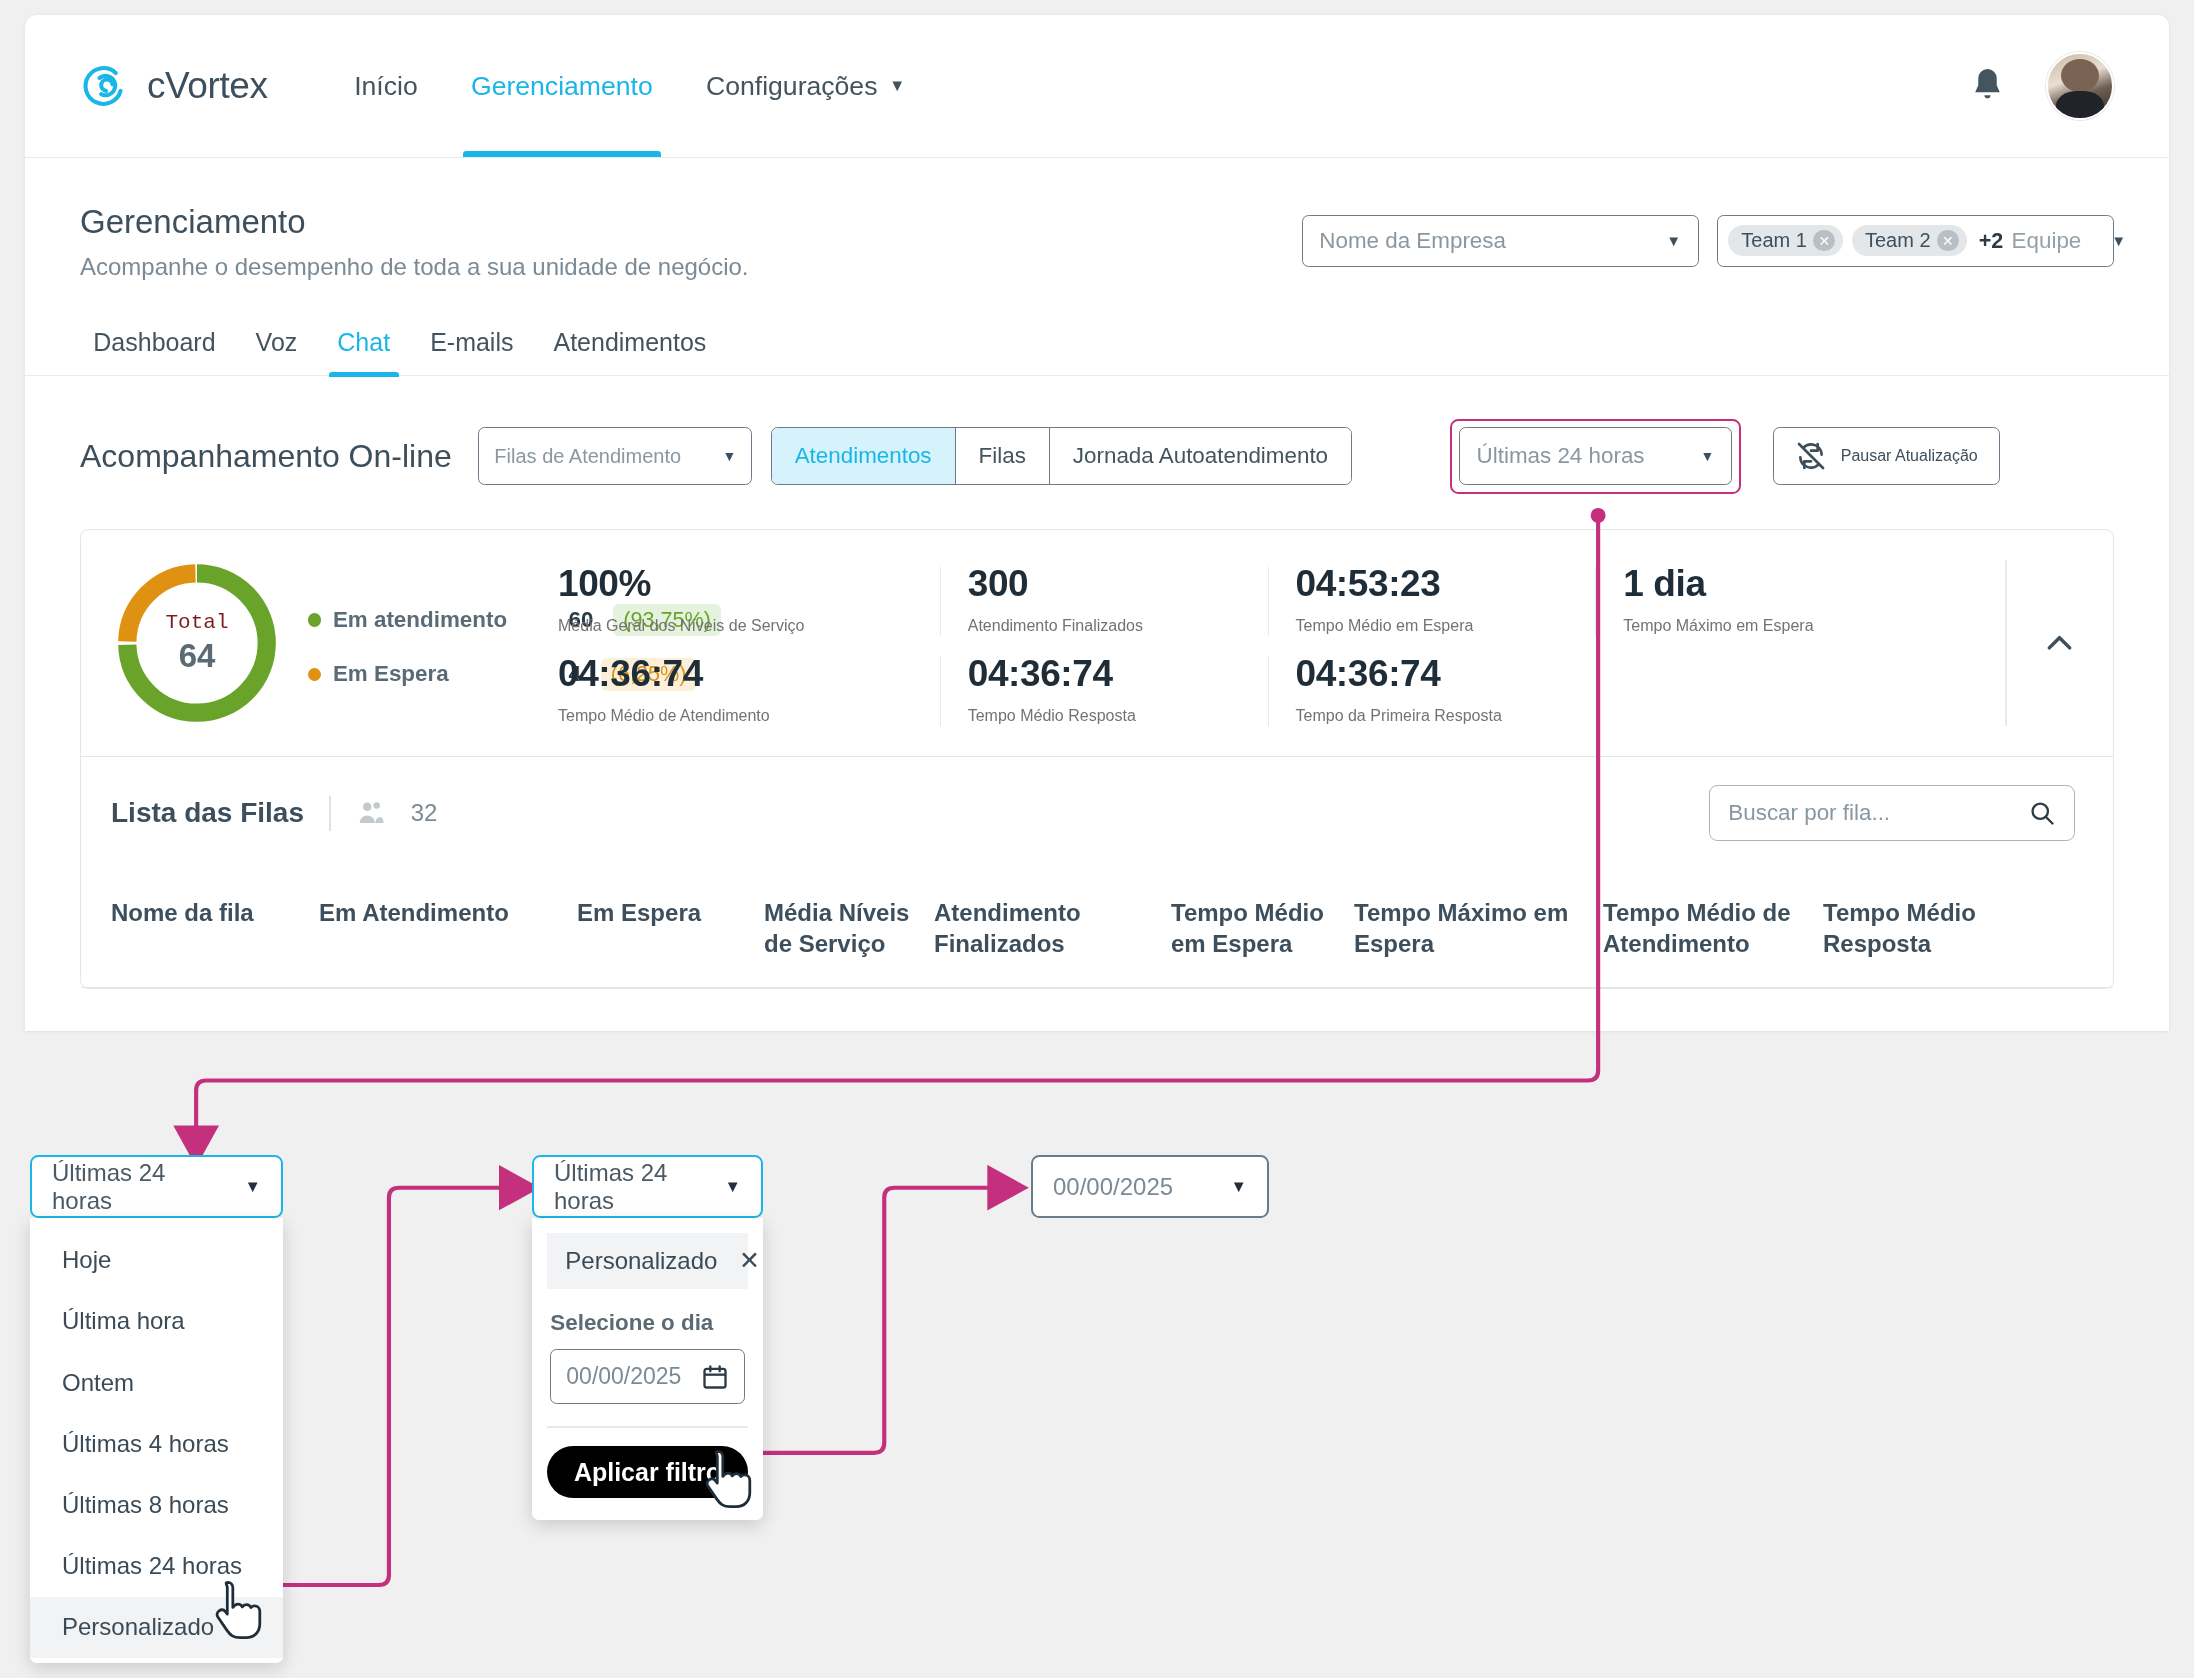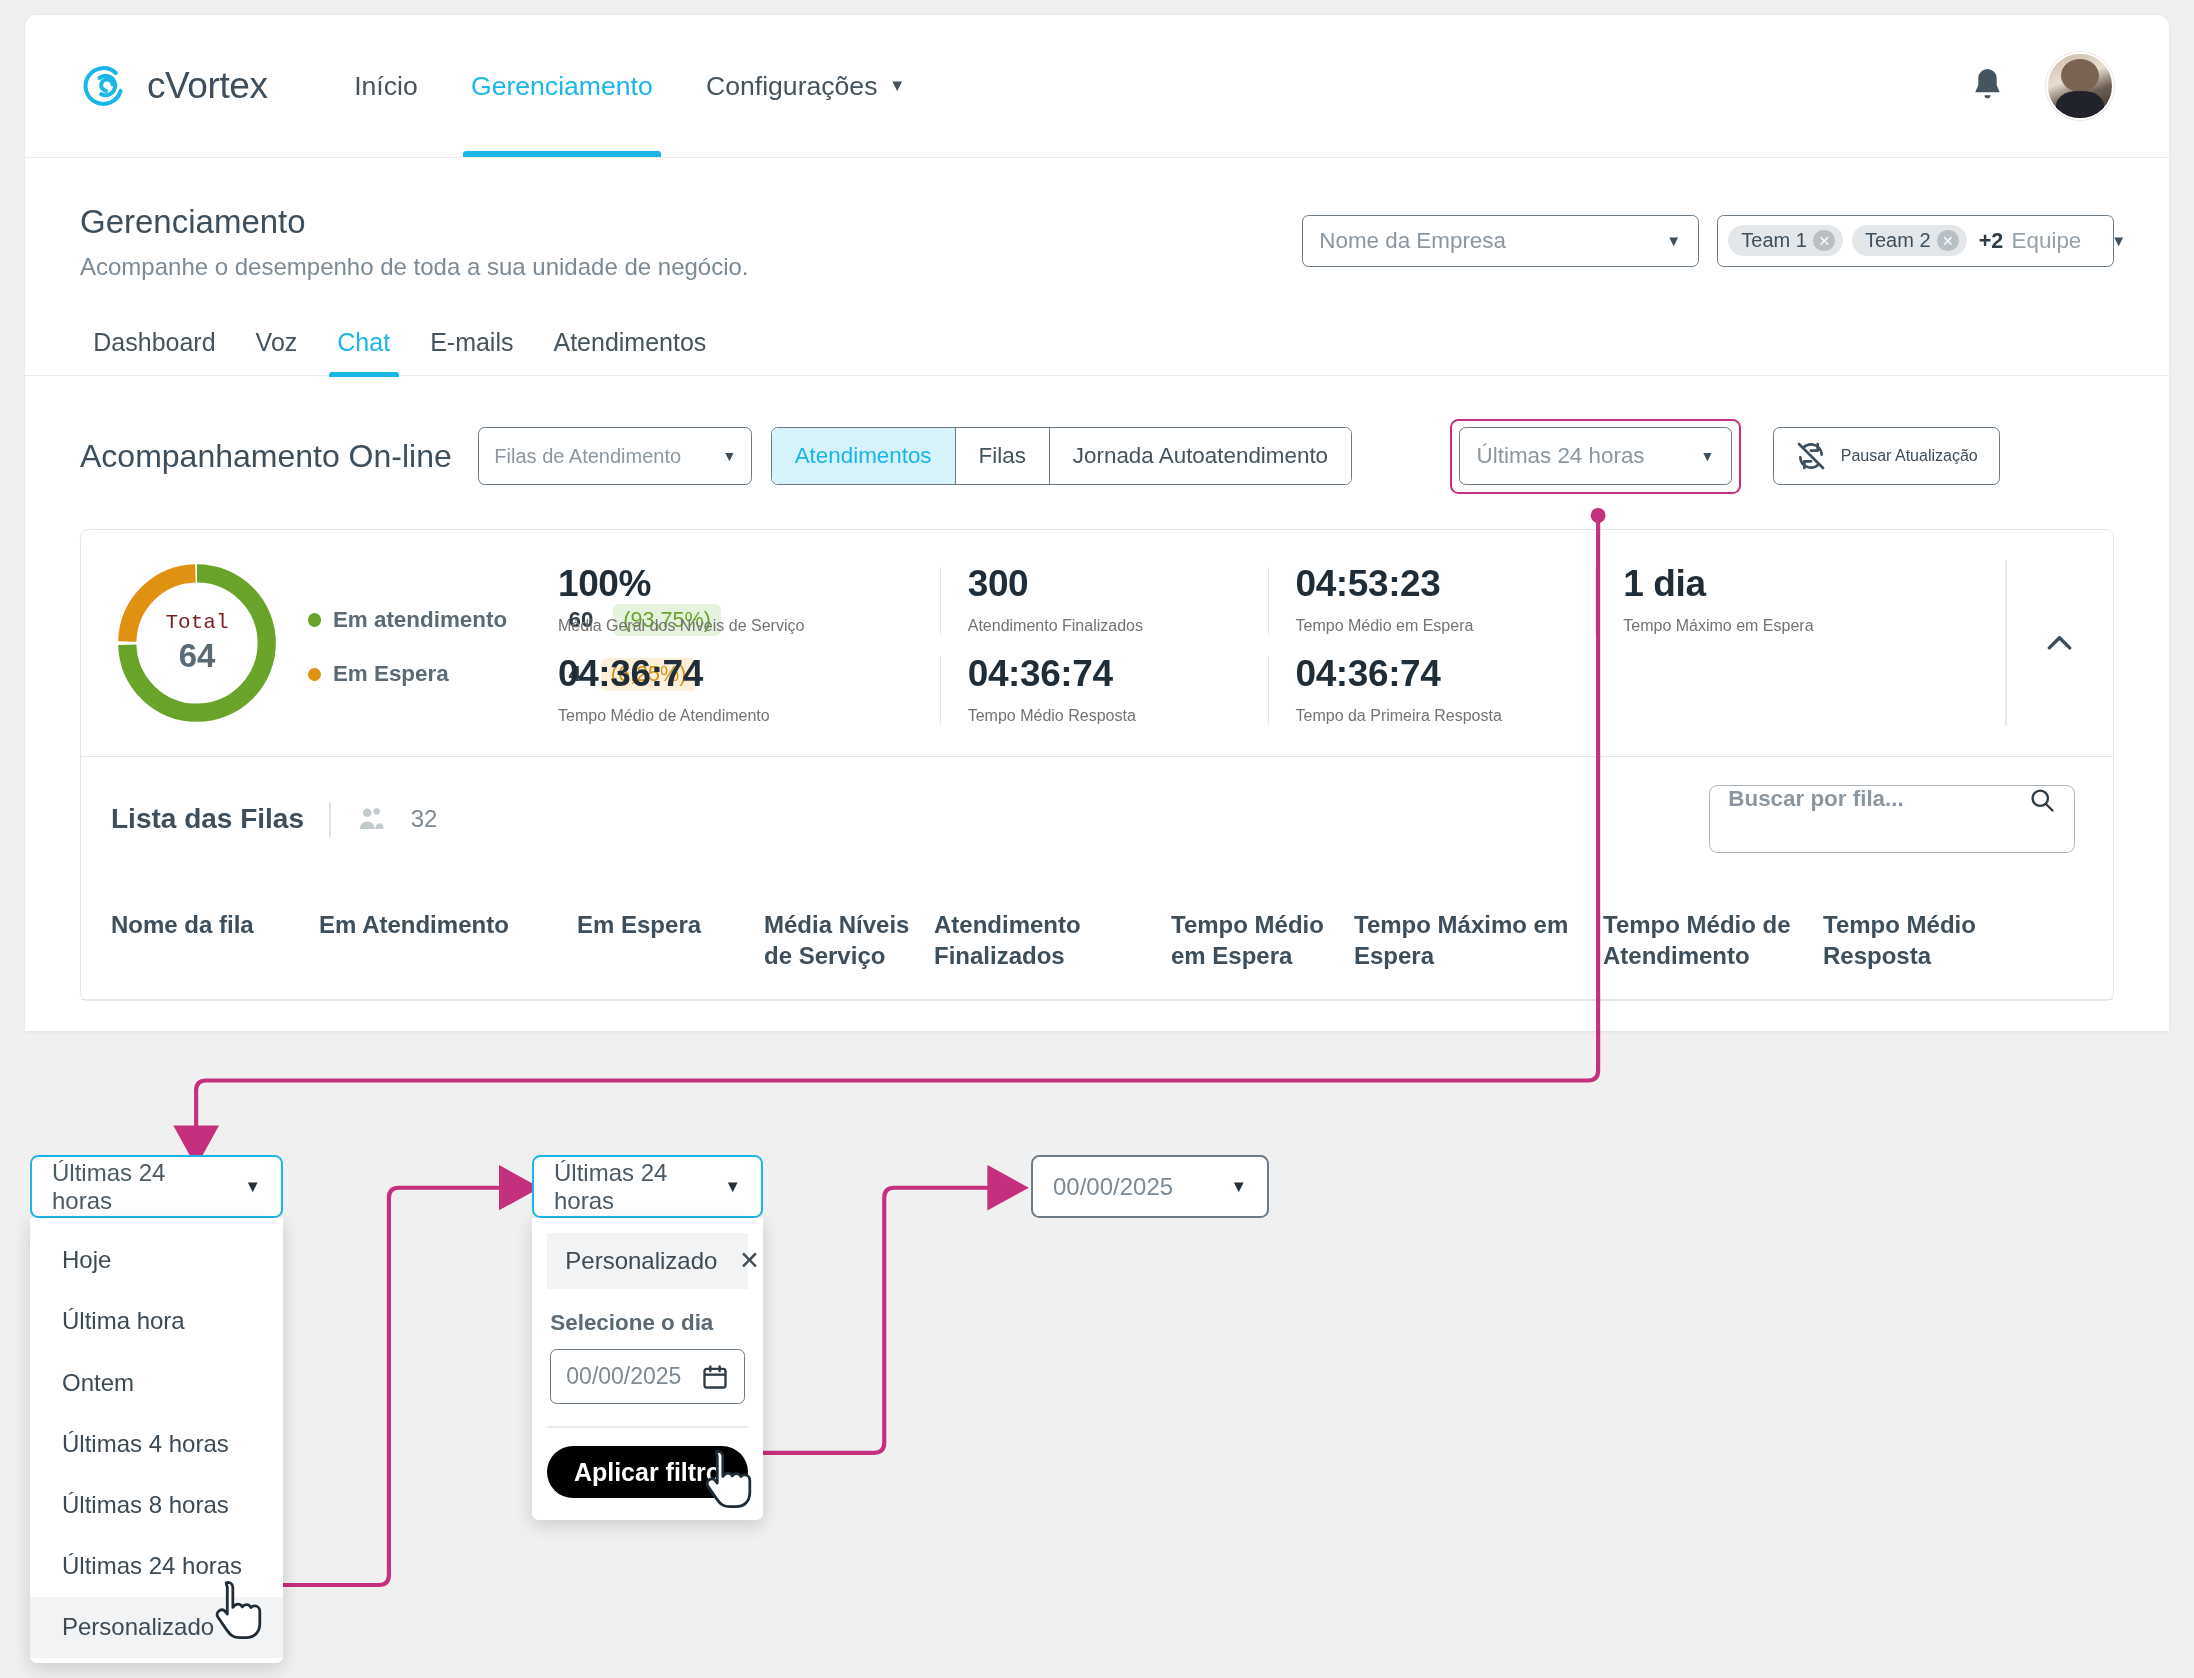--- a/index.html
+++ b/index.html
@@ -215,22 +215,22 @@
     border-top: 1.7px solid #e3e6e8;
     display:flex; align-items:center; justify-content: space-between;
     padding: 28px 38px 28px 30px;
   }
   .list-head-left { display:flex; align-items:center; gap: 25px; }
   .list-title { font-size: 28px; color:#3d4f5c; font-weight: bold; }
   .vsep { width:1.7px; height:35px; background:#dfe3e5; }
   .people-icon { width: 30px; height: 30px; }
   .people-count { font-size: 24px; color:#7b8a94; }
   .search-box {
-    width: 366px; height: 68px; border: 1.7px solid #aab4ba; border-radius: 8.3px;
-    display:flex; padding: 0 18.3px; gap: 10px; cursor: text; font-weight: bold;
+    width: 366px; height: 56px; border: 1.7px solid #aab4ba; border-radius: 8.3px;
+    display:flex; align-items:center; padding: 0 18.3px; gap: 10px; cursor: text;
   }
   .search-ph { font-size: 22.4px; color:#8b97a0; flex:1; }
   .search-icon { width: 28px; height: 28px; }
 
   
   .table-head {
     display: flex; padding: 28px 0 28px 30px;
     border-bottom: 1.7px solid #e3e6e8;
   }
   .th {

